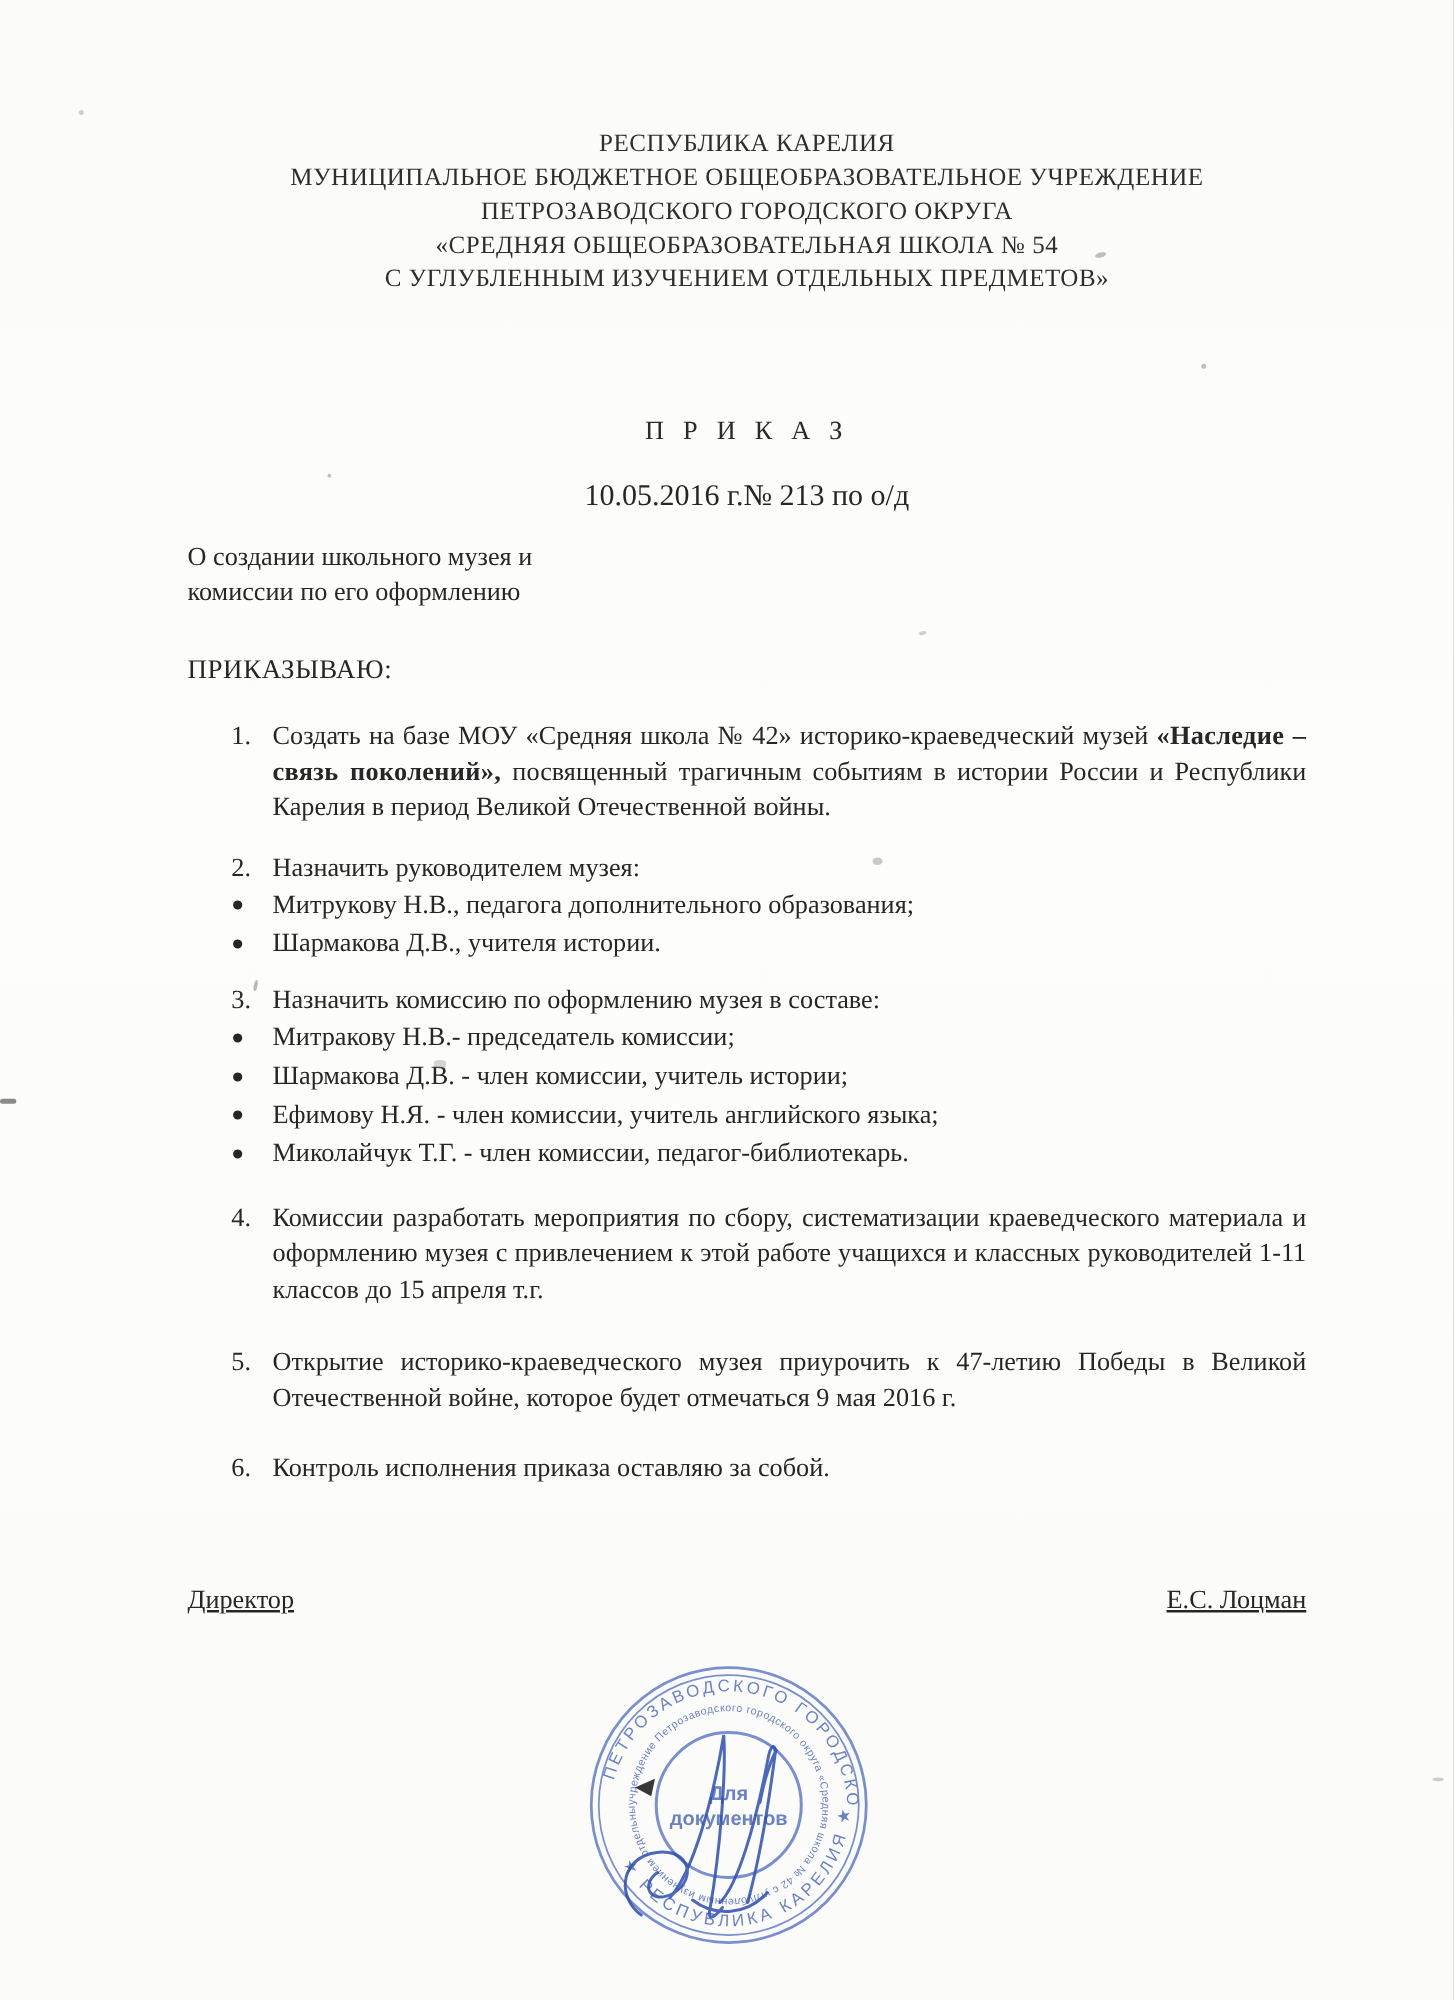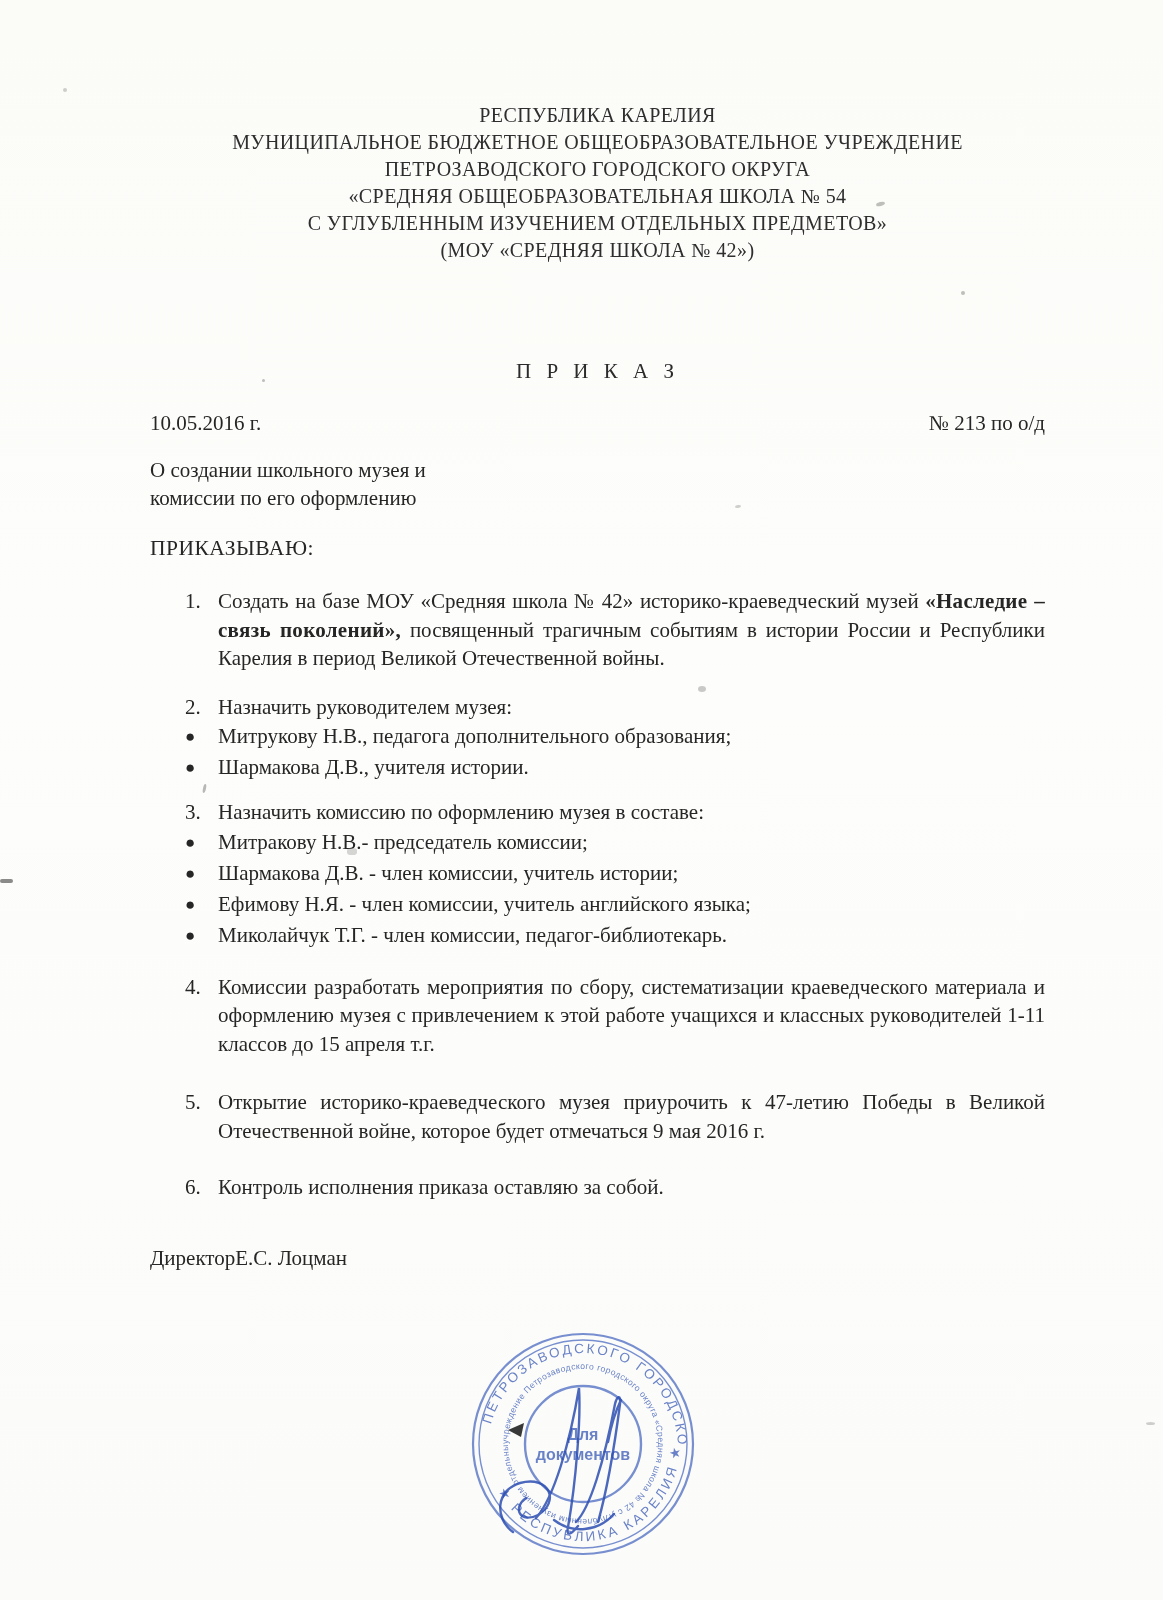--- a/index.html
+++ b/index.html
@@ -13,47 +13,47 @@
     overflow:hidden;
     padding-left:32px;
   }
   .content { position:absolute; left:150px; right:150px; top:0; }
 
   .header { padding-top:102px; text-align:center; font-size:20px; line-height:27px; letter-spacing:0.4px; color:#2e2e2e; }
   .header div { white-space:nowrap; }
 
   .title { margin-top:95px; text-align:center; font-size:21px; letter-spacing:5px; color:#2b2b2b; }
 
-  .daterow { margin-top:27px; display:flex; justify-content:space-between; font-size:21px; }
+  .daterow { margin-top:27px; display:flex; justify-content:center; font-size:24px; }
   .city { margin-top:3px; text-align:center; font-size:21px; }
 
   .subject { margin-top:20px; font-size:21px; line-height:28px; }
 
   .preamble { margin-top:23px; font-size:21px; line-height:28.5px;
               text-align:justify; text-align-last:left; text-indent:64px; }
 
-  .resolve { margin-top:24px; font-size:21.5px; letter-spacing:0.5px; }
+  .resolve { margin-top:36px; font-size:21.5px; letter-spacing:0.5px; }
 
   .olist { margin-top:26px; }
   .item { display:flex; font-size:21px; line-height:28.5px; margin-left:35px; }
   .item .num { width:33px; flex:0 0 33px; }
   .item .itext { flex:1; text-align:justify; text-align-last:left; }
   .bold-seg { font-weight:bold; letter-spacing:0.3px; }
 
   .bullet { display:flex; font-size:21px; line-height:31px; margin-left:35px; }
   .bullet .dot { width:33px; flex:0 0 33px; font-size:17px; line-height:31px; }
   .bullet .btext { flex:1; }
 
   .gap20 { margin-top:20px; }
   .gap16 { margin-top:15px; }
   .gap22 { margin-top:22px; }
   .gap30 { margin-top:30px; }
   .gap28 { margin-top:28px; }
 
-  .sigrow { margin-top:44px; display:flex; justify-content:flex-start; font-size:21px; }
+  .sigrow { margin-top:78px; display:flex; justify-content:space-between; font-size:21px;text-decoration:underline; }
 
   .stamp-wrap { position:absolute; left:458px; top:1322px; width:250px; height:266px; }
   .stamp-wrap svg { display:block; }
 
   
   .speck { position:absolute; background:#8a8a88; border-radius:50%; opacity:.55; }
   .s1 { left:876px; top:202px; width:9px; height:4px; transform:rotate(-15deg); }
   .s2 { left:961px; top:291px; width:4px; height:4px; }
   .s3 { left:698px; top:686px; width:8px; height:6px; opacity:.45; }
   .s4 { left:203px; top:784px; width:3px; height:9px; transform:rotate(12deg); opacity:.6; }
@@ -70,21 +70,20 @@
 <div class="page">
 
   <div class="content">
 
     <div class="header">
       <div>РЕСПУБЛИКА КАРЕЛИЯ</div>
       <div>МУНИЦИПАЛЬНОЕ БЮДЖЕТНОЕ ОБЩЕОБРАЗОВАТЕЛЬНОЕ УЧРЕЖДЕНИЕ</div>
       <div>ПЕТРОЗАВОДСКОГО ГОРОДСКОГО ОКРУГА</div>
       <div>«СРЕДНЯЯ ОБЩЕОБРАЗОВАТЕЛЬНАЯ ШКОЛА  № 54</div>
       <div>С УГЛУБЛЕННЫМ ИЗУЧЕНИЕМ ОТДЕЛЬНЫХ ПРЕДМЕТОВ»</div>
-      <div>(МОУ «СРЕДНЯЯ ШКОЛА № 42»)</div>
     </div>
 
     <div class="title">П Р И К А З</div>
 
     <div class="daterow">
       <span>10.05.2016 г.</span>
       <span>№ 213 по о/д</span>
     </div>
 
 

